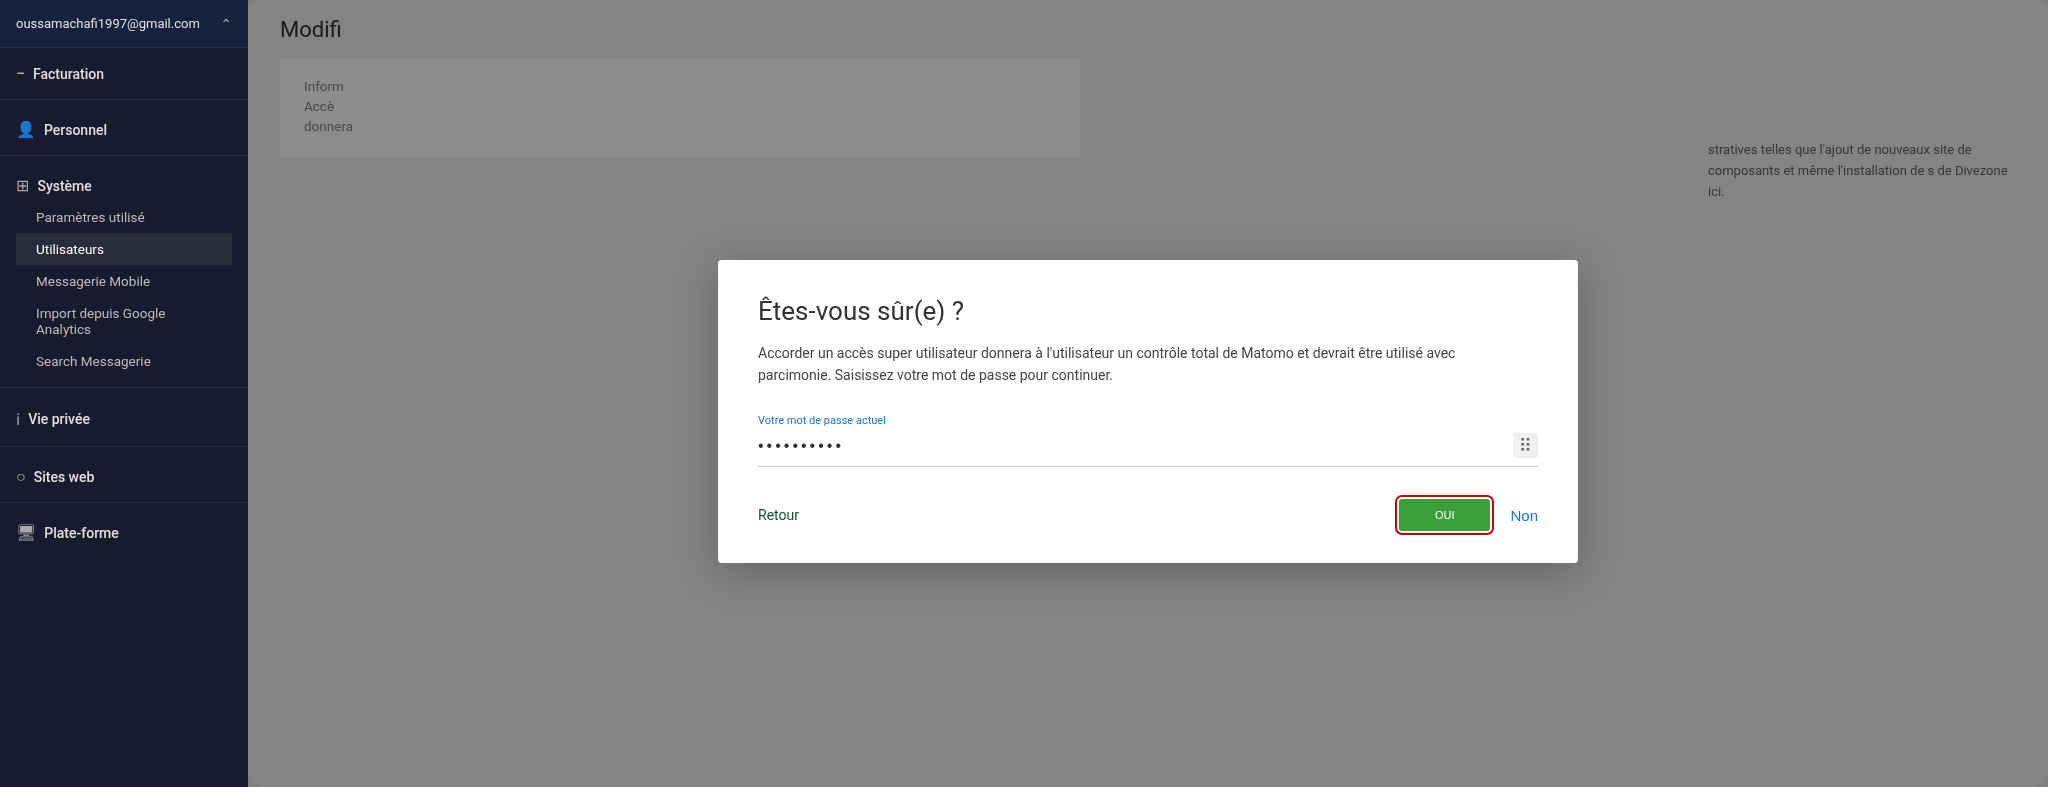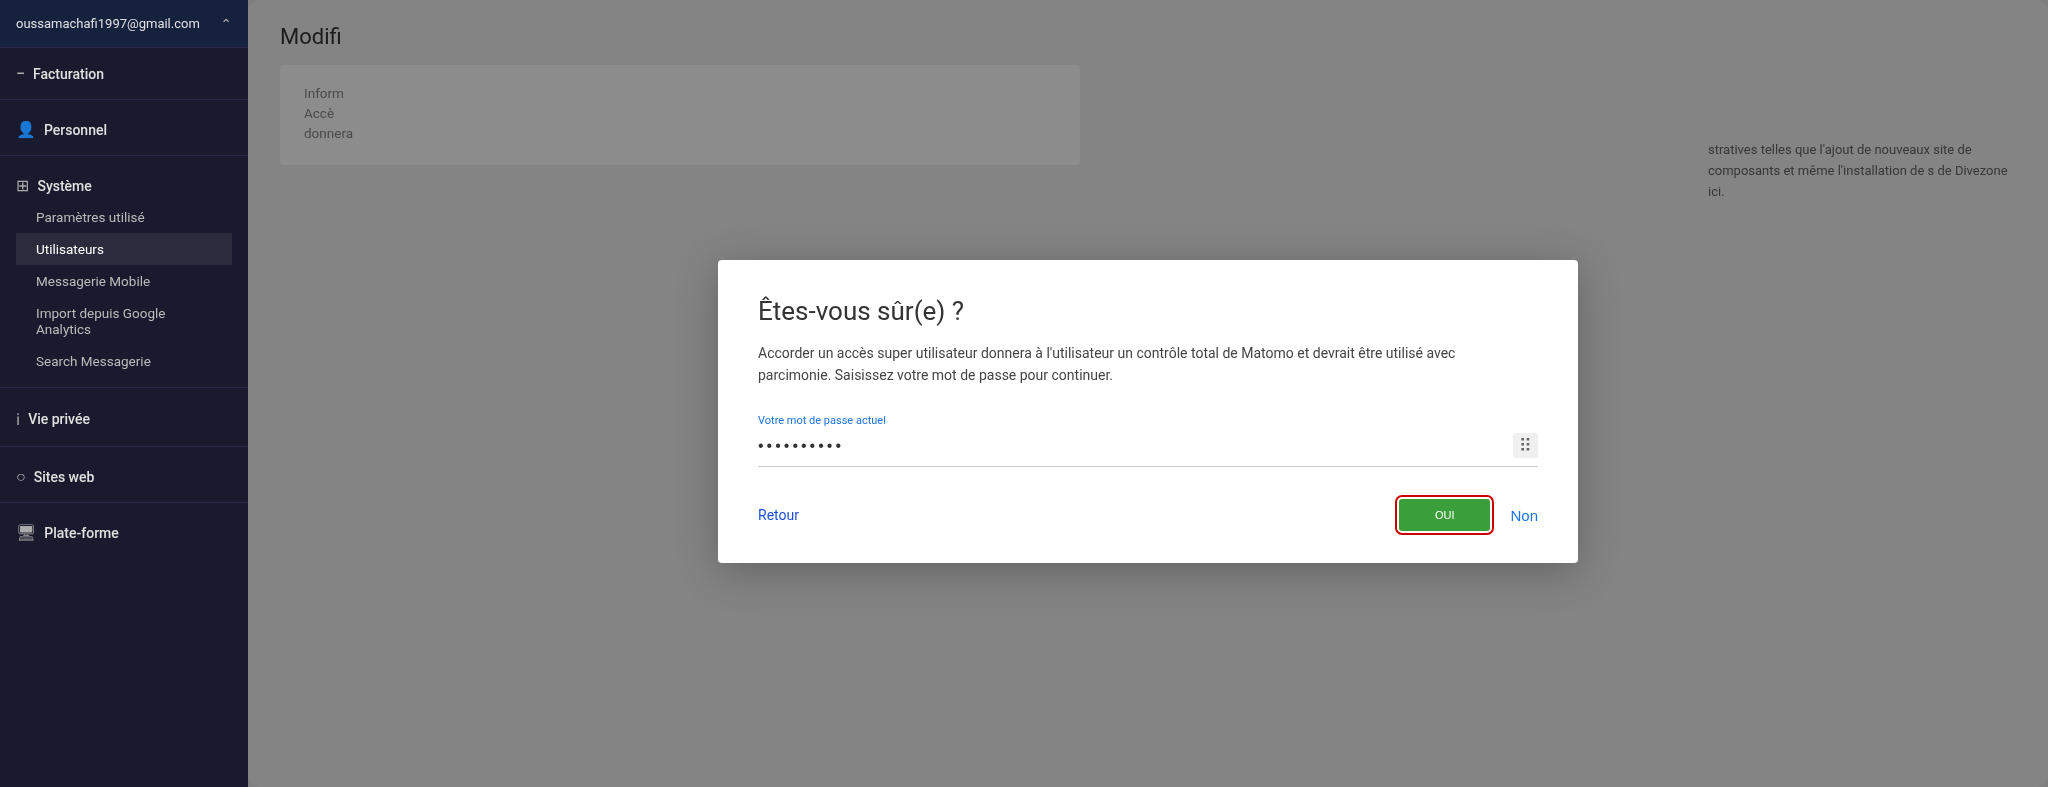--- a/index.html
+++ b/index.html
@@ -90,21 +90,21 @@
 
     
     .main {
       flex: 1;
       background: #e8e8e8;
       position: relative;
       overflow: hidden;
     }
 
     .main-content {
-      padding: 24px 32px;
+      padding: 17px 32px;
       background: #f0f0f0;
       min-height: 100%;
       border-radius: 13px;
     }
 
     .main-title {
       font-size: 22px;
       font-weight: 400;
       color: #333;
       margin-bottom: 16px;
@@ -201,21 +201,21 @@
       padding: 2px 6px;
     }
 
     .dialog-actions {
       display: flex;
       align-items: center;
       justify-content: space-between;
     }
 
     .dialog-back-link {
-      color: #1d4ed8;
+      color: #14532d;
       font-size: 14px;
       cursor: pointer;
       text-decoration: none;
     }
 
     .dialog-buttons {
       display: flex;
       align-items: center;
       gap: 20px;
     }

